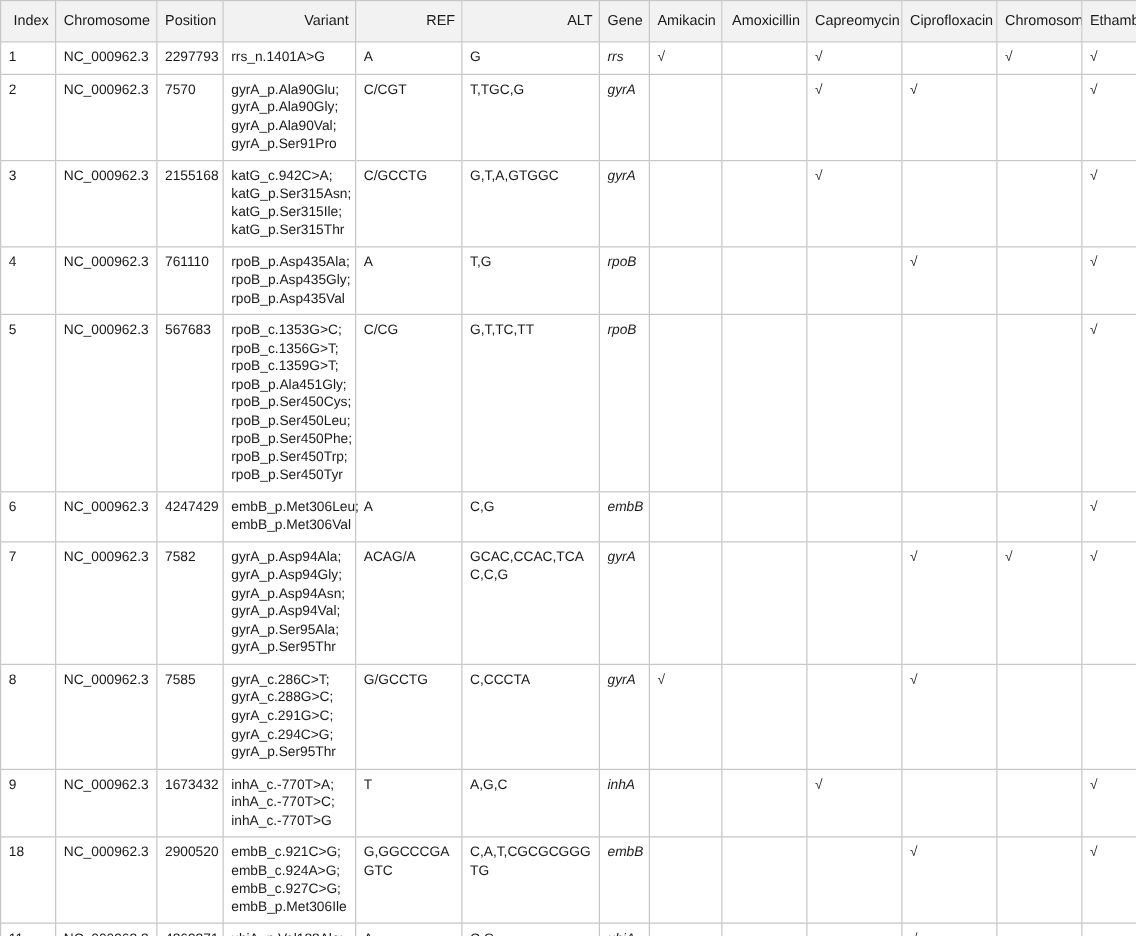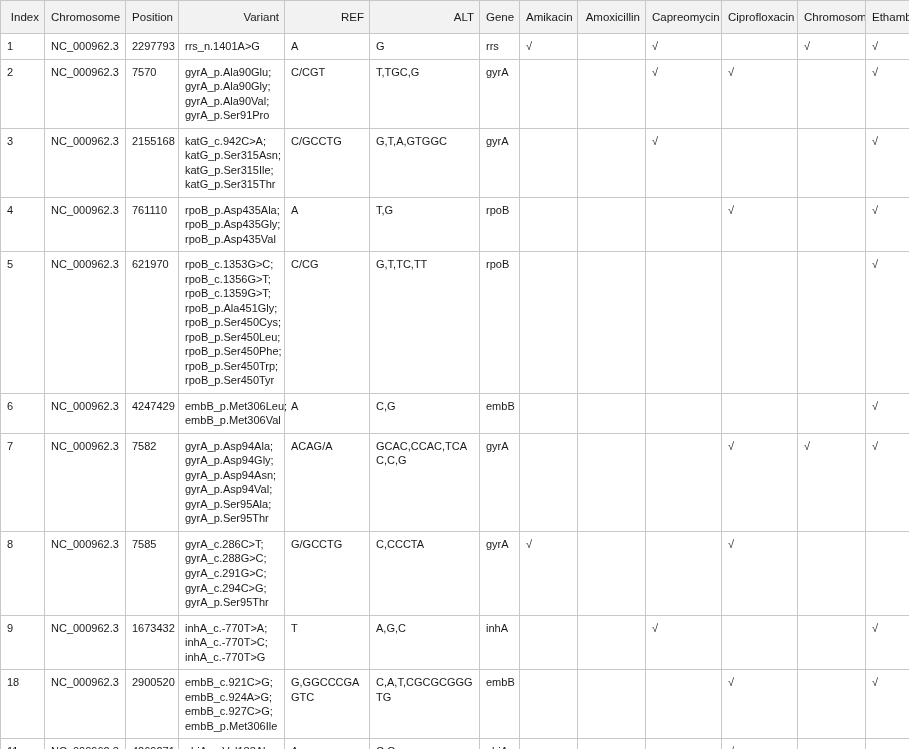--- a/index.html
+++ b/index.html
@@ -38,20 +38,21 @@
   table.variant-table td {
     border: 1px solid #c8c8c8;
     padding: 5px 5px 5px 6px;
     vertical-align: top;
     font-size: 11px;
     color: #1a1a1a;
     line-height: 1.32;
     background: #ffffff;
   }
   td.gene {
+    font-style: italic;
   }
   td.check {
     text-align: left;
     font-size: 12px;
     color: #1a1a1a;
   }
   .multi span {
     display: block;
     white-space: nowrap;
   }
@@ -184,21 +185,21 @@
           <td class="check"></td>
           <td class="check"></td>
           <td class="check"></td>
           <td class="check">√</td>
           <td class="check"></td>
           <td class="check">√</td>
         </tr>
         <tr>
           <td>5</td>
           <td>NC_000962.3</td>
-          <td>621970</td>
+          <td>567683</td>
           <td class="multi">
             <span>rpoB_c.1353G&gt;C;</span>
             <span>rpoB_c.1356G&gt;T;</span>
             <span>rpoB_c.1359G&gt;T;</span>
             <span>rpoB_p.Ala451Gly;</span>
             <span>rpoB_p.Ser450Cys;</span>
             <span>rpoB_p.Ser450Leu;</span>
             <span>rpoB_p.Ser450Phe;</span>
             <span>rpoB_p.Ser450Trp;</span>
             <span>rpoB_p.Ser450Tyr</span>

